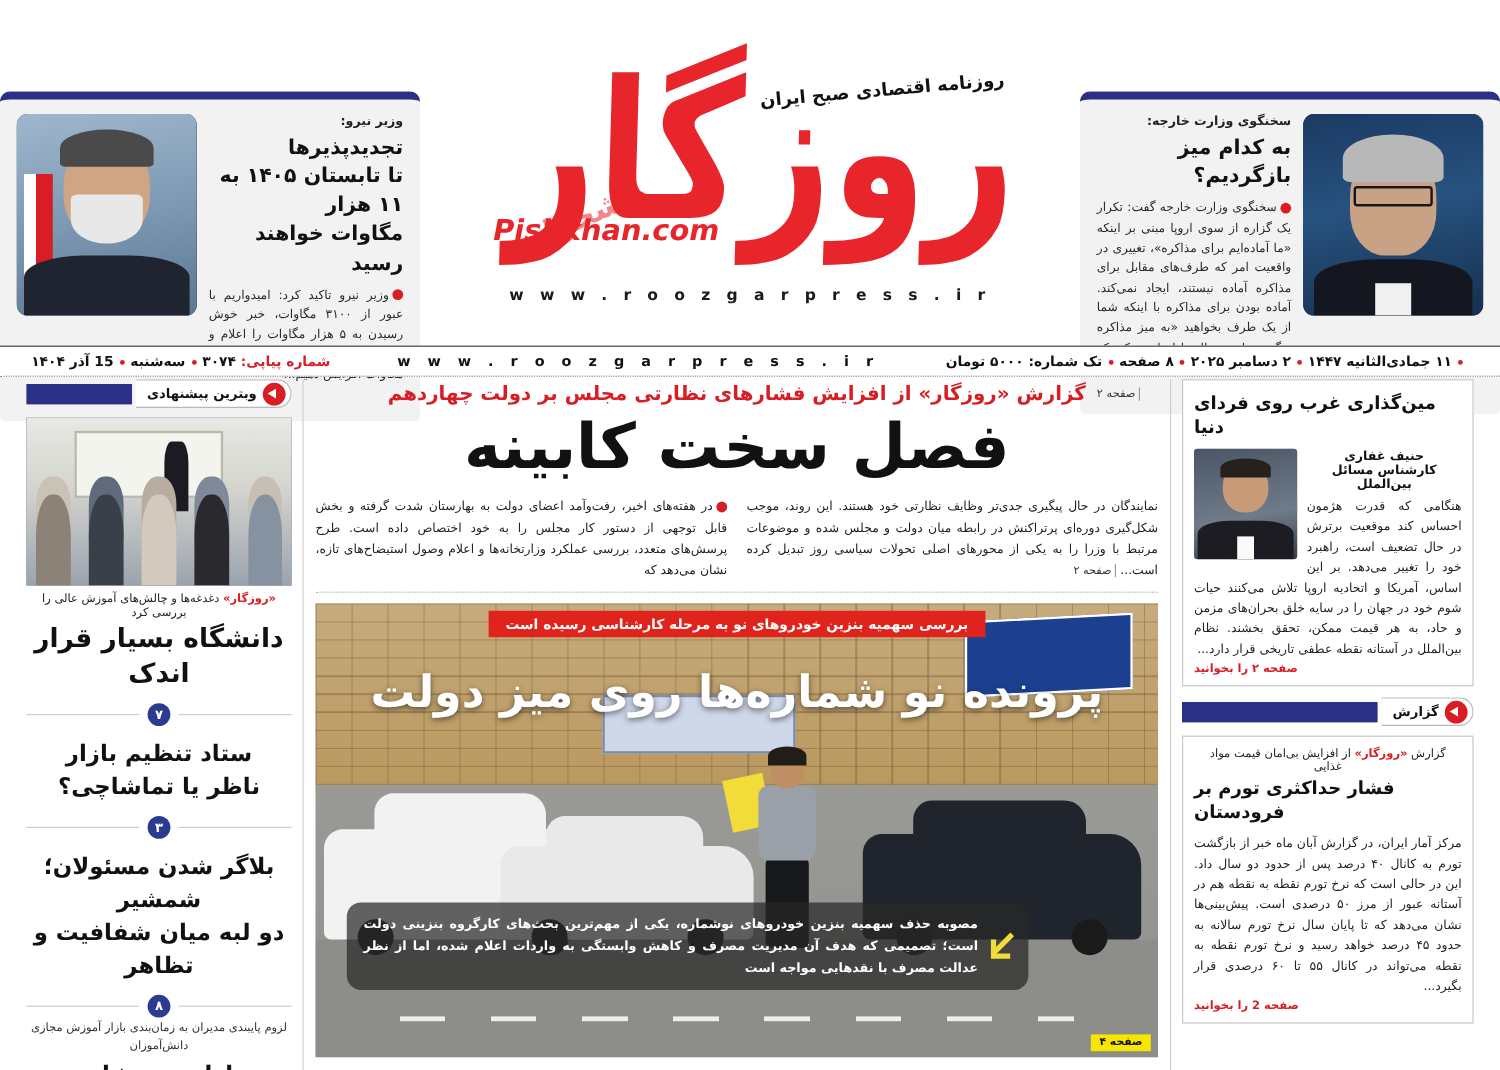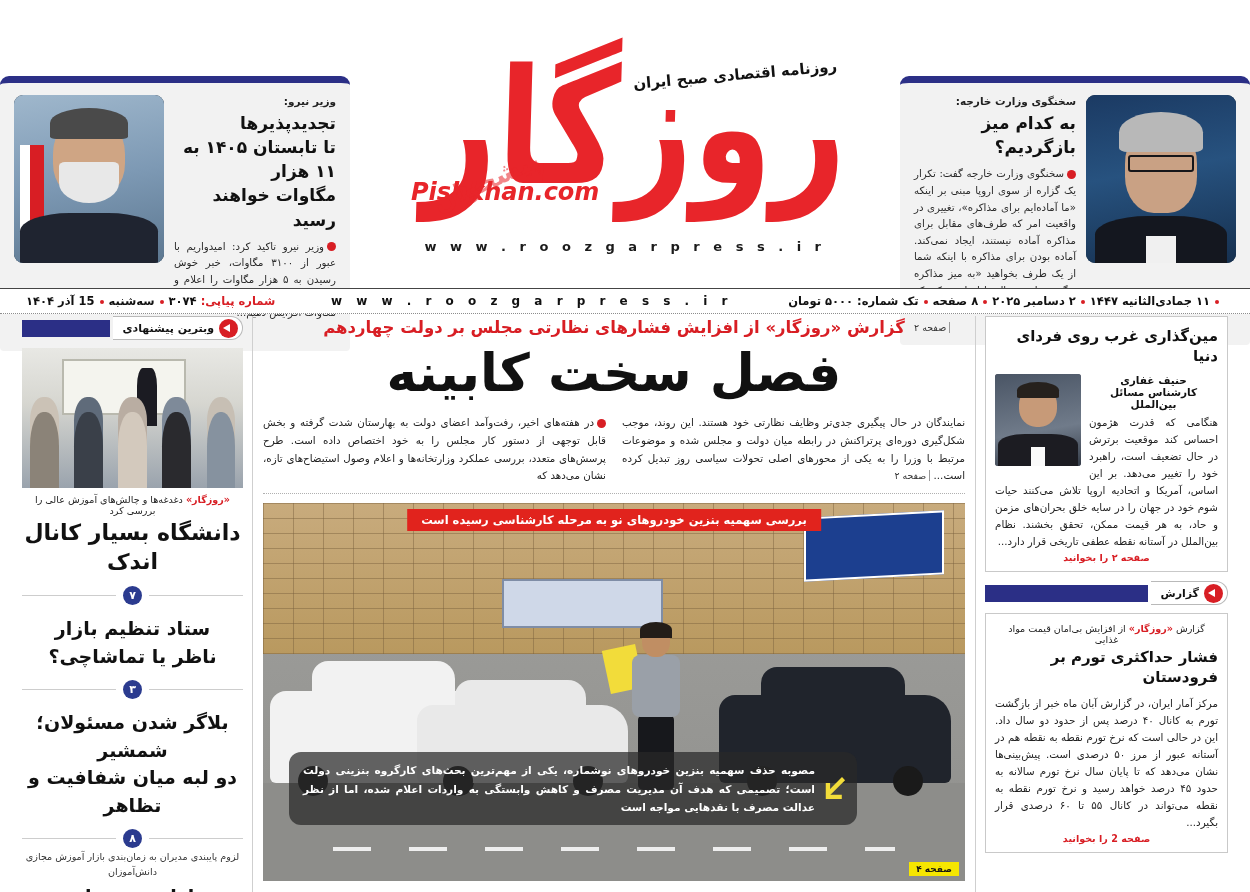--- a/index.html
+++ b/index.html
@@ -132,32 +132,32 @@
     width: 0; height: 0; border-style: solid; border-width: 4px 7px 4px 0;
     border-color: transparent #fff transparent transparent;
   }
   .sec-label { font-size: 11px; font-weight: 800; color: #111; white-space: nowrap; }
   .sec-bar { flex: 1 1 auto; height: 17px; background: #2b2f86; margin-right: 3px; }
 
   
   .card { border: 1px solid #c9c9c9; background: #fff; padding: 9px 9px 8px 9px;
           margin-bottom: 9px; }
   .card-title {
-    font-size: 15px; font-weight: 800; color: #111; text-align: right;
+    font-size: 15px; font-weight: 800; color: #111; text-align: left;
     line-height: 1.35; margin-bottom: 7px;
   }
   .card-kicker { font-size: 9.6px; color: #222; text-align: center; margin-bottom: 2px; }
   .card-kicker .brand { color: #d81e24; font-weight: 800; }
   .author-block { float: left; width: 86px; margin: 0 8px 4px 0; }
   .author-photo { width: 86px; height: 92px; border-radius: 3px; overflow: hidden; background: #556; }
   .author-name { font-size: 10.5px; font-weight: 800; color: #111; text-align: center; margin-left: 47px; }
   .author-role { font-size: 10.5px; font-weight: 800; color: #111; text-align: center; margin-bottom: 4px; }
   .card-body { font-size: 10.3px; line-height: 1.66; color: #222; text-align: justify; }
   .read-more { color: #d81e24; font-size: 9.6px; font-weight: 700; display: block;
-               text-align: center; margin-top: 2px; }
+               text-align: left; margin-top: 2px; }
 
   
   .lead-kicker {
     font-size: 16.5px; font-weight: 800; color: #d81e24; text-align: center;
     margin: 2px 0 8px 0;
   }
   .lead-title {
     font-size: 52px; font-weight: 900; color: #111; text-align: center;
     line-height: 1.1; margin-bottom: 12px; letter-spacing: -1px;
   }
@@ -452,20 +452,21 @@
         <div class="person">
             <div class="p-paper"></div>
             <div class="p-legs"></div>
             <div class="p-torso"></div>
             <div class="p-head"></div>
             <div class="p-hair"></div>
           </div>
       </div>
 
       <div class="photo-redbar">بررسی سهمیه بنزین خودروهای نو به مرحله کارشناسی رسیده است</div>
+      <div class="photo-title">پرونده نو شماره‌ها روی میز دولت</div>
 
       <div class="photo-caption">
         <span>مصوبه حذف سهمیه بنزین خودروهای نوشماره، یکی از مهم‌ترین بحث‌های کارگروه بنزینی دولت است؛ تصمیمی که هدف آن مدیریت مصرف و کاهش وابستگی به واردات اعلام شده، اما از نظر عدالت مصرف با نقدهایی مواجه است</span>
         <svg class="caption-arrow" viewBox="0 0 30 30">
           <path d="M26 3 L8 21" stroke="#f2dc3a" stroke-width="5" fill="none"></path>
           <path d="M8 8 L8 24 L24 24" stroke="#f2dc3a" stroke-width="5" fill="none"></path>
         </svg>
       </div>
 
       <div class="page-badge">صفحه ۴</div>
@@ -496,21 +497,21 @@
           <div class="st" style="background:#86929f"></div>
             <div class="st" style="background:#2a2a2e"></div>
           <div class="st" style="background:#d3c9bd"></div>
             <div class="st" style="background:#3a4049"></div>
           <div class="st" style="background:#8b8378"></div>
         </div>
       </div>
     </div>
 
     <div class="left-kicker"><span class="brand">«روزگار»</span><span> دغدغه‌ها و چالش‌های آموزش عالی را بررسی کرد</span></div>
-    <div class="left-title">دانشگاه بسیار کانال اندک</div>
+    <div class="left-title">دانشگاه بسیار قرار اندک</div>
 
     <div class="divider-num">
       <span class="ln"></span>
       <span class="num-badge">۷</span>
       <span class="ln"></span>
     </div>
 
     <div class="left-item">
       <div class="left-item-title" style="white-space:pre-line">ستاد تنظیم بازار
 ناظر یا تماشاچی؟</div>

